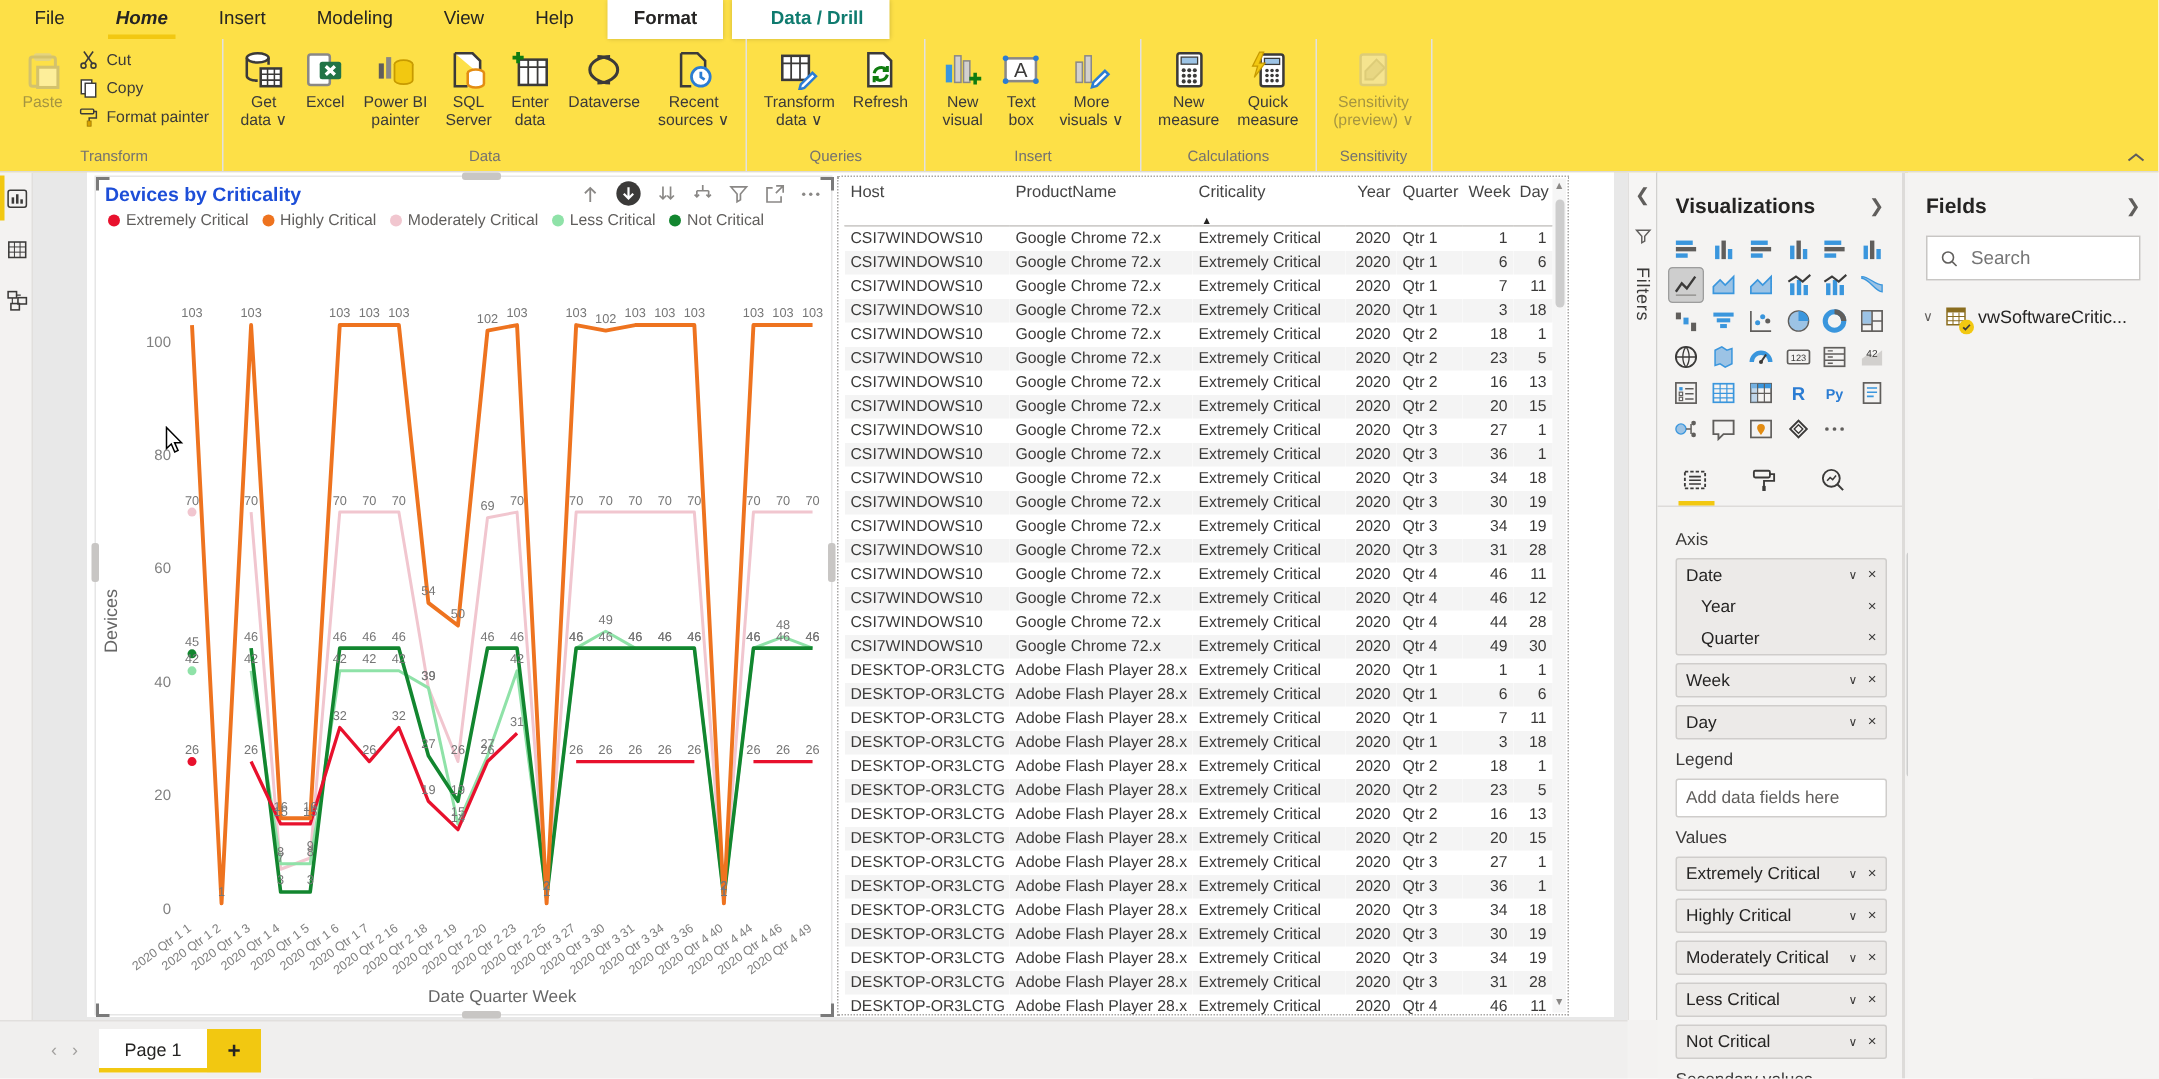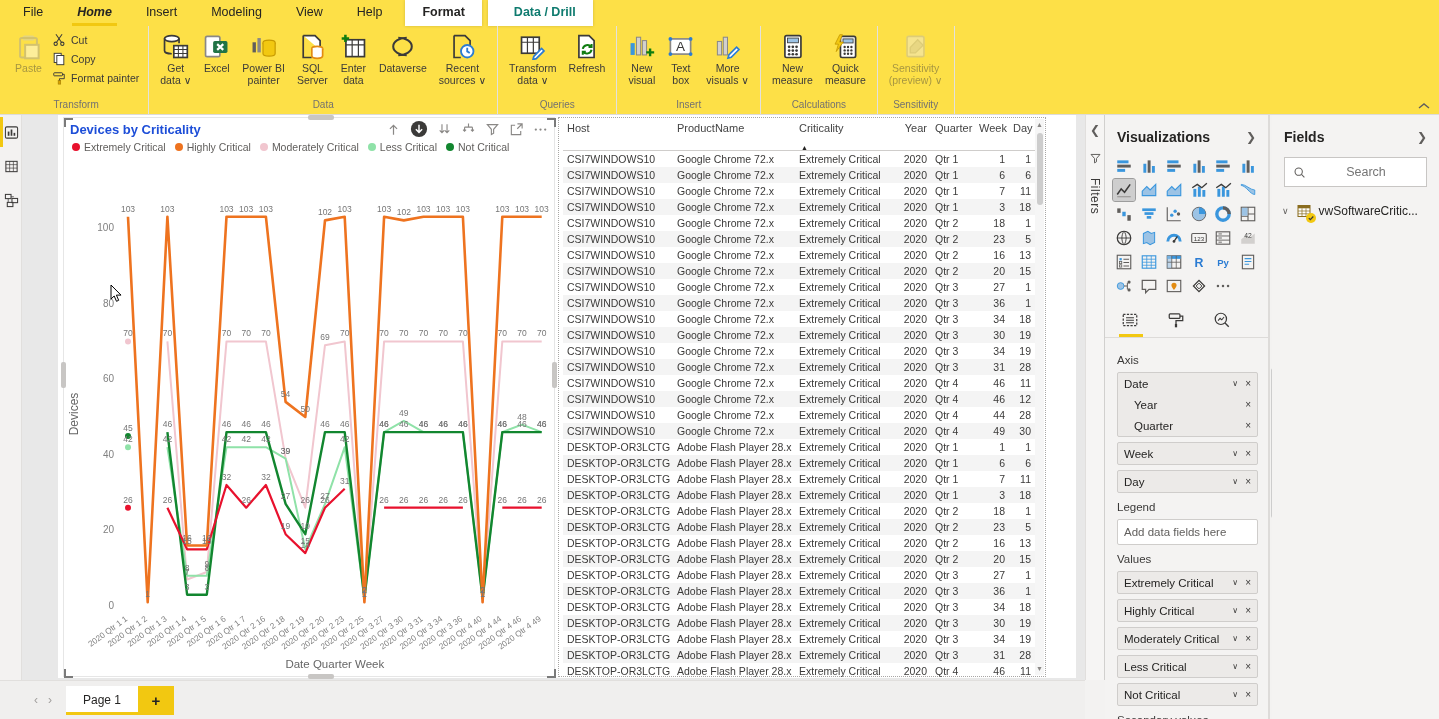--- a/index.html
+++ b/index.html
@@ -89,21 +89,21 @@
   .pill-row { display:flex; align-items:center; height:21px; padding:0 6px;justify-content:space-between; }
   .pill-row.child { padding-left:16px; }
   .pill-glyphs { margin-left:auto; display:flex; gap:7px; color:#3b3a39; }
   .pg-chev { font-size:8px; line-height:21px; }
   .pg-x { font-size:10px; line-height:21px; }
   .pill.empty { background:#fff; color:#605e5c; }
   .pill.empty .pill-row { height:24px; }
   #wells-scroll { position:absolute; right:-8px; top:30px; width:5px; height:150px; background:#cdcdcd; border-radius:3px; }
   #fields-search { margin:4px 12px 14px; height:30px; background:#fff; border:1px solid #c8c6c4; display:flex; align-items:center; gap:8px; padding:0 8px; }
   #fields-search svg { width:13px; height:13px; flex:none; }
-  #fields-search input { border:none; outline:none; font-size:12.5px; color:#15803d; width:100%; font-family:"Liberation Sans",sans-serif; background:transparent;text-align:center; }
+  #fields-search input { border:none; outline:none; font-size:12.5px; color:#15803d; width:100%; font-family:"Liberation Sans",sans-serif; background:transparent; }
   .field-item { display:flex; align-items:center; gap:7px; padding:2px 10px; font-size:12px; color:#252423; }
   .field-item .fchev { font-size:9px; color:#605e5c; }
   .field-item .ficon { width:16px; height:16px; position:relative; }
 
   
   #footer { position:absolute; left:0; top:680px; width:1085px; height:39px; background:#f0efee; border-top:1px solid #e1dfdd; display:flex; align-items:center; }
   #page-nav { display:flex; gap:10px; margin:0 14px 0 34px; color:#a19f9d; font-size:12px; }
   #page-tab { background:#fff; height:29px; min-width:72px; display:flex; align-items:center; justify-content:center; font-size:12px; color:#252423; position:relative; padding:0 14px; }
   #page-tab::after { content:""; position:absolute; left:0; right:0; bottom:0; height:3px; background:#f2c811; }
   #add-page-tab { background:#f2c811; width:36px; height:29px; display:flex; align-items:center; justify-content:center; font-size:15px; font-weight:bold; color:#252423; }

